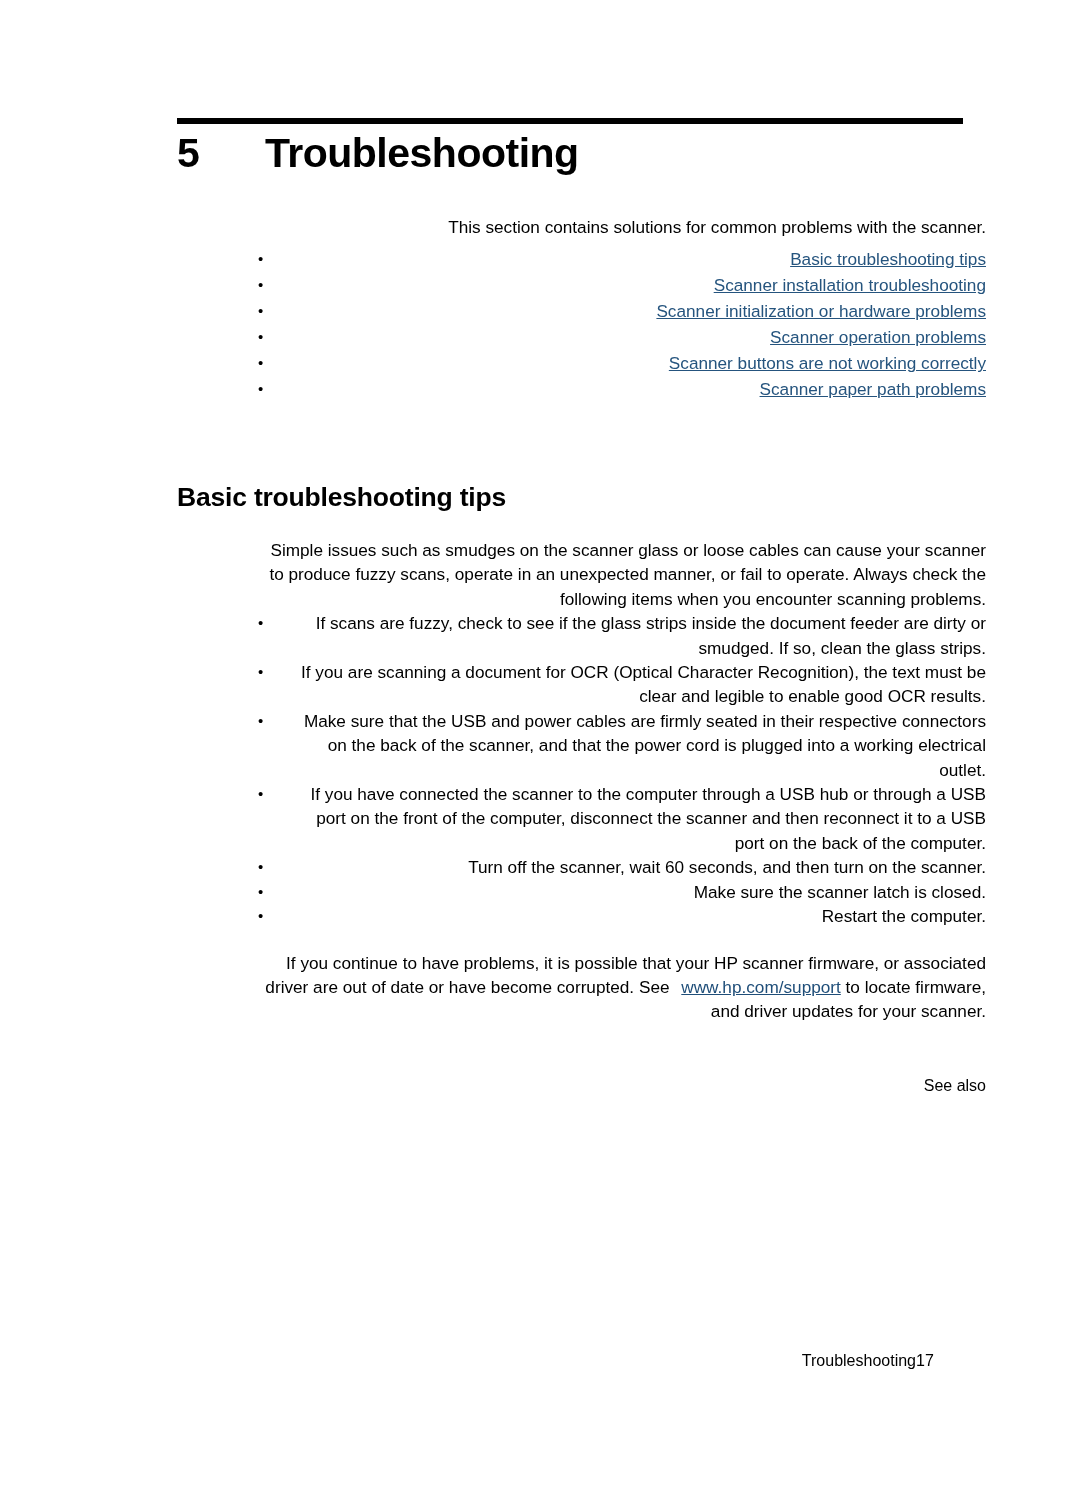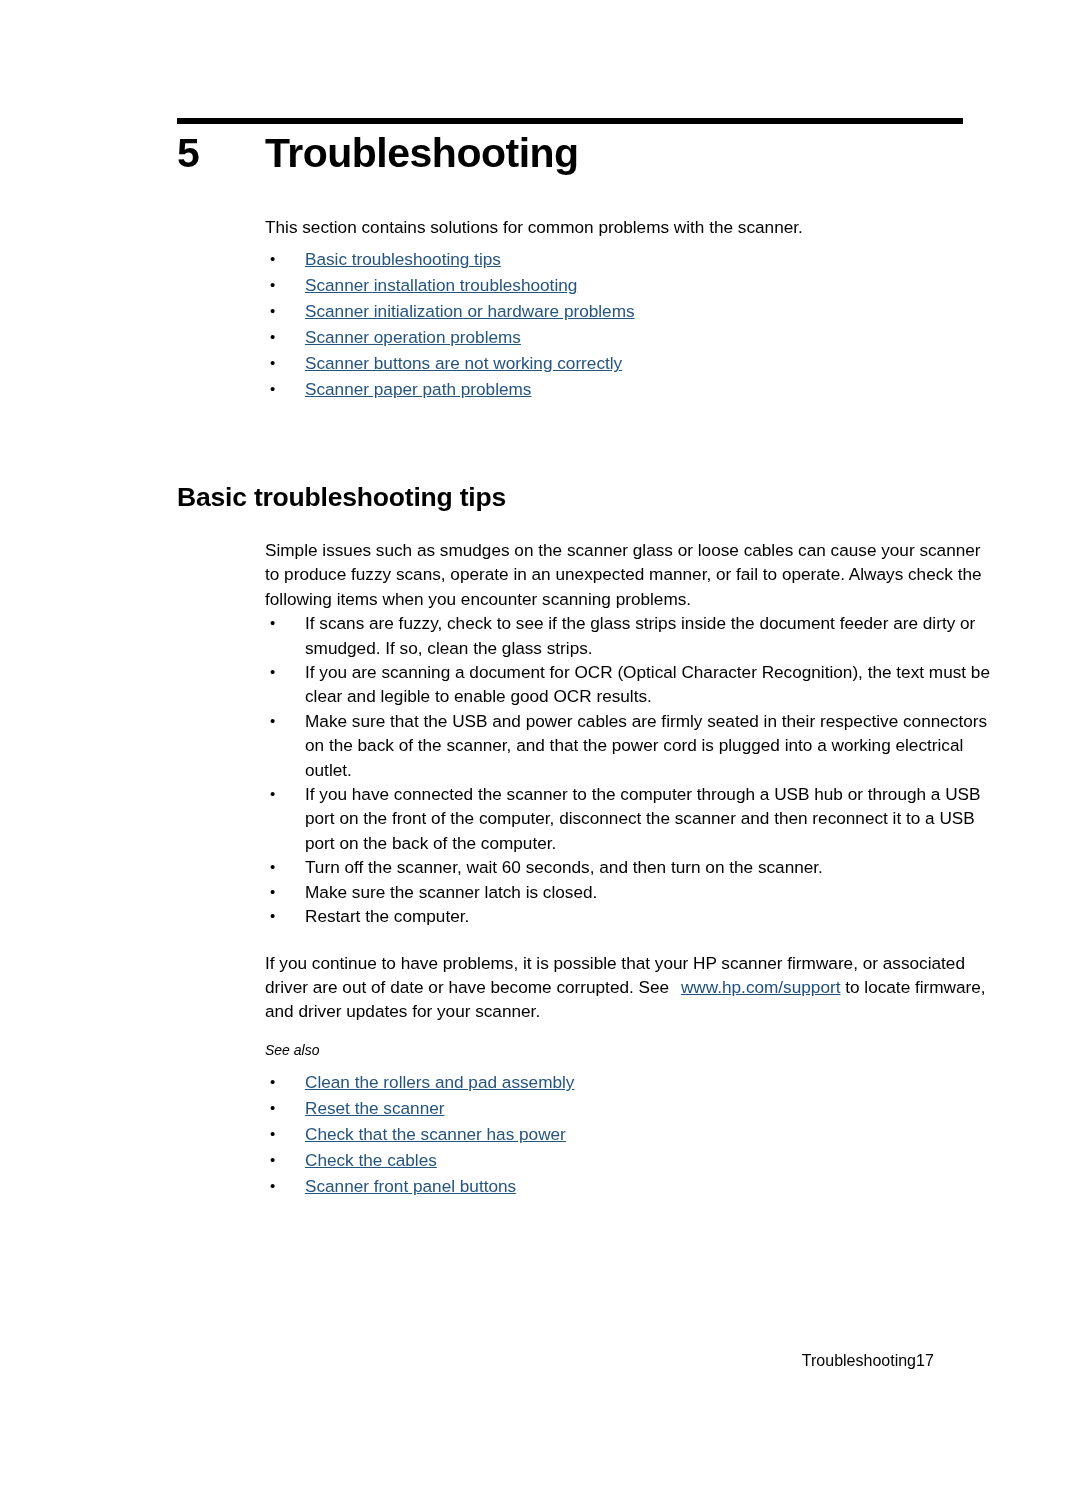--- a/index.html
+++ b/index.html
@@ -45,23 +45,24 @@
     width: 88px;
     flex: 0 0 88px;
   }
   .chapter-title {
     flex: 1 1 auto;
   }
 
   
   .content {
     position: absolute;
-    left: 265px;
+    left: 253px;
     top: 215px;
     width: 733px;
+    text-align: right;
   }
   p.body {
     margin: 0 0 0 0;
     font-size: 17.2px;
     line-height: 24.4px;
     color: #000000;
   }
   .gap-sm { height: 7px; }
   .gap-md { height: 14px; }
   .gap-lg { height: 22px; }
@@ -113,23 +114,23 @@
     text-underline-offset: 1px;
   }
   a.urllink {
     color: #1F4E79;
     font-weight: normal;
     text-decoration: underline;
     text-underline-offset: 1px;
     margin-left: 7px;
   }
   .see-also {
-    font-style: italic;
-    font-size: 14px;
-    line-height: 24.4px;
+    font-size: 16px;
+    line-height: 24.4px;
+    margin-top: 36px;
   }
 
   
   .footer {
     position: absolute;
     left: 0;
     top: 1352px;
     width: 1080px;
     font-size: 16px;
     color: #000000;
@@ -184,27 +185,20 @@
       <li>If you have connected the scanner to the computer through a USB hub or through a USB port on the front of the computer, disconnect the scanner and then reconnect it to a USB port on the back of the computer.</li>
       <li>Turn off the scanner, wait 60 seconds, and then turn on the scanner.</li>
       <li>Make sure the scanner latch is closed.</li>
       <li>Restart the computer.</li>
     </ul>
     <div class="gap-lg"></div>
     <p class="body"><span>If you continue to have problems, it is possible that your HP scanner firmware, or associated driver are out of date or have become corrupted. See </span><a class="urllink" href="#">www.hp.com/support</a><span> to locate firmware, and driver updates for your scanner.</span></p>
     <div class="gap-md"></div>
     <div class="see-also">See also</div>
     <div class="gap-sm"></div>
-    <ul class="blist linklist">
-      <li><a class="doclink" href="#">Clean the rollers and pad assembly</a></li>
-      <li><a class="doclink" href="#">Reset the scanner</a></li>
-      <li><a class="doclink" href="#">Check that the scanner has power</a></li>
-      <li><a class="doclink" href="#">Check the cables</a></li>
-      <li><a class="doclink" href="#">Scanner front panel buttons</a></li>
-    </ul>
   </div>
 
   <div class="footer">
     <div class="footer-inner">
       <span class="footer-label">Troubleshooting</span>
       <span class="footer-page">17</span>
     </div>
   </div>
 
 </div>

